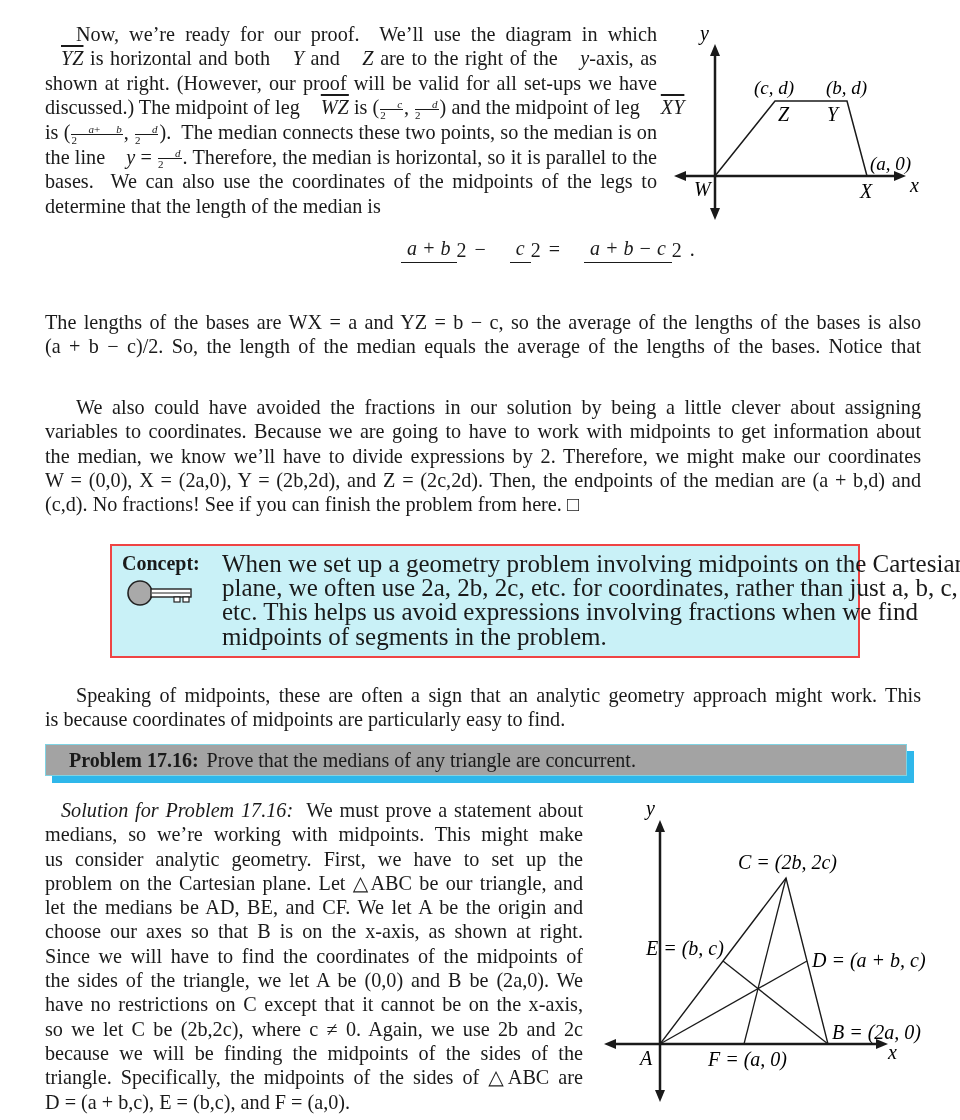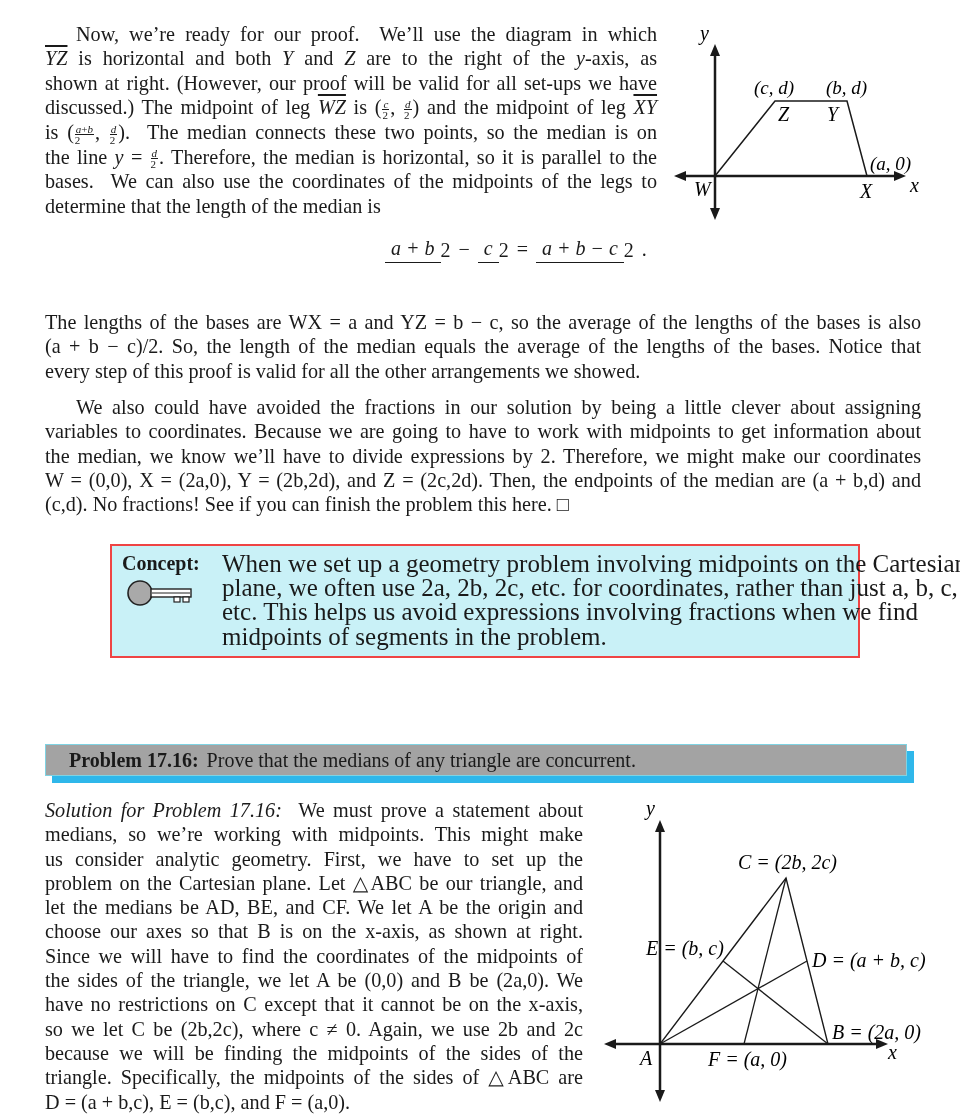--- a/index.html
+++ b/index.html
@@ -14,21 +14,21 @@
     .para {
       position: absolute;
       font-family: "Liberation Serif", serif;
       font-size: 20.2px;
       line-height: 24.3px;
       text-align: justify;
       margin: 0;
     }
     .para .line { display: block; text-align: justify; text-align-last: justify; white-space: nowrap; }
     .para .line.last { text-align-last: left; }
-    i, .it { font-style: italic; }
+    i, .it { font-style: italic; margin-left: 16px; }
     .ol { text-decoration: overline; }
     .frac {
       display: inline-block; vertical-align: middle; text-align: center;
       font-size: 11px; line-height: 10px; margin: 0 1px;
     }
     .frac .num { display: block; border-bottom: 1px solid #1a1a1a; padding: 0 1px; }
     .frac .den { display: block; }
     
     .display-eq {
       position: absolute; left: 385px; top: 228px;
@@ -122,48 +122,51 @@
     <span class="bigfrac">
       <span class="num it">a + b − c</span>
       <span class="den">2</span>
     </span>
     <span>.</span>
   </div>
 
   <div class="para" style="left:45px; top:302px; width:876px;">
     <span class="line">The lengths of the bases are WX = a and YZ = b − c, so the average of the lengths of the bases is also</span>
     <span class="line">(a + b − c)/2.  So, the length of the median equals the average of the lengths of the bases.  Notice that</span>
-    <span class="line last">every step of this proof is valid for all the other arrangements we showed.</span>
   </div>
 
   <div class="para" style="left:45px; top:387px; width:876px;">
     <span class="line" style="padding-left:31px;">We also could have avoided the fractions in our solution by being a little clever about assigning</span>
     <span class="line">variables to coordinates. Because we are going to have to work with midpoints to get information about</span>
     <span class="line">the median, we know we’ll have to divide expressions by 2. Therefore, we might make our coordinates</span>
     <span class="line">W = (0,0), X = (2a,0), Y = (2b,2d), and Z = (2c,2d). Then, the endpoints of the median are (a + b,d) and</span>
-    <span class="line last">(c,d). No fractions! See if you can finish the problem this here. □</span>
+    <span class="line last">(c,d). No fractions! See if you can finish the problem from here. □</span>
   </div>
 
   <div class="concept-box">
     <span class="concept-label">Concept:</span>
     <svg class="concept-key" width="70" height="28" viewBox="0 0 70 28">
       <circle cx="14" cy="14" r="12" fill="#a9a9a9" stroke="#222" stroke-width="1.6"></circle>
       <rect x="25" y="10" width="40" height="8" fill="#ffffff" stroke="#222" stroke-width="1.4"></rect>
       <line x1="26" y1="14" x2="64" y2="14" stroke="#222" stroke-width="1"></line>
       <rect x="48" y="18" width="6" height="5" fill="#ffffff" stroke="#222" stroke-width="1.2"></rect>
       <rect x="57" y="18" width="6" height="5" fill="#ffffff" stroke="#222" stroke-width="1.2"></rect>
     </svg>
     <div class="concept-text">
       <span class="line">When we set up a geometry problem involving midpoints on the Cartesian</span>
       <span class="line">plane, we often use 2a, 2b, 2c, etc. for coordinates, rather than just a, b, c,</span>
       <span class="line">etc.  This helps us avoid expressions involving fractions when we find</span>
       <span class="line last">midpoints of segments in the problem.</span>
     </div>
   </div>
 
+  <div class="para" style="left:45px; top:675px; width:876px;">
+    <span class="line" style="padding-left:31px;">Speaking of midpoints, these are often a sign that an analytic geometry approach might work. This</span>
+    <span class="line last">is because coordinates of midpoints are particularly easy to find.</span>
+  </div>
 
   <div class="problem-shadow"></div>
   <div class="problem-box">
     <b>Problem 17.16:</b><span>Prove that the medians of any triangle are concurrent.</span>
   </div>
 
   <div class="para" style="left:45px; top:790px; width:538px;">
     <span class="line"><i>Solution for Problem 17.16:</i>&nbsp; <span>We must prove a statement about</span></span>
     <span class="line">medians, so we’re working with midpoints.  This might make</span>
     <span class="line">us consider analytic geometry.  First, we have to set up the</span>

